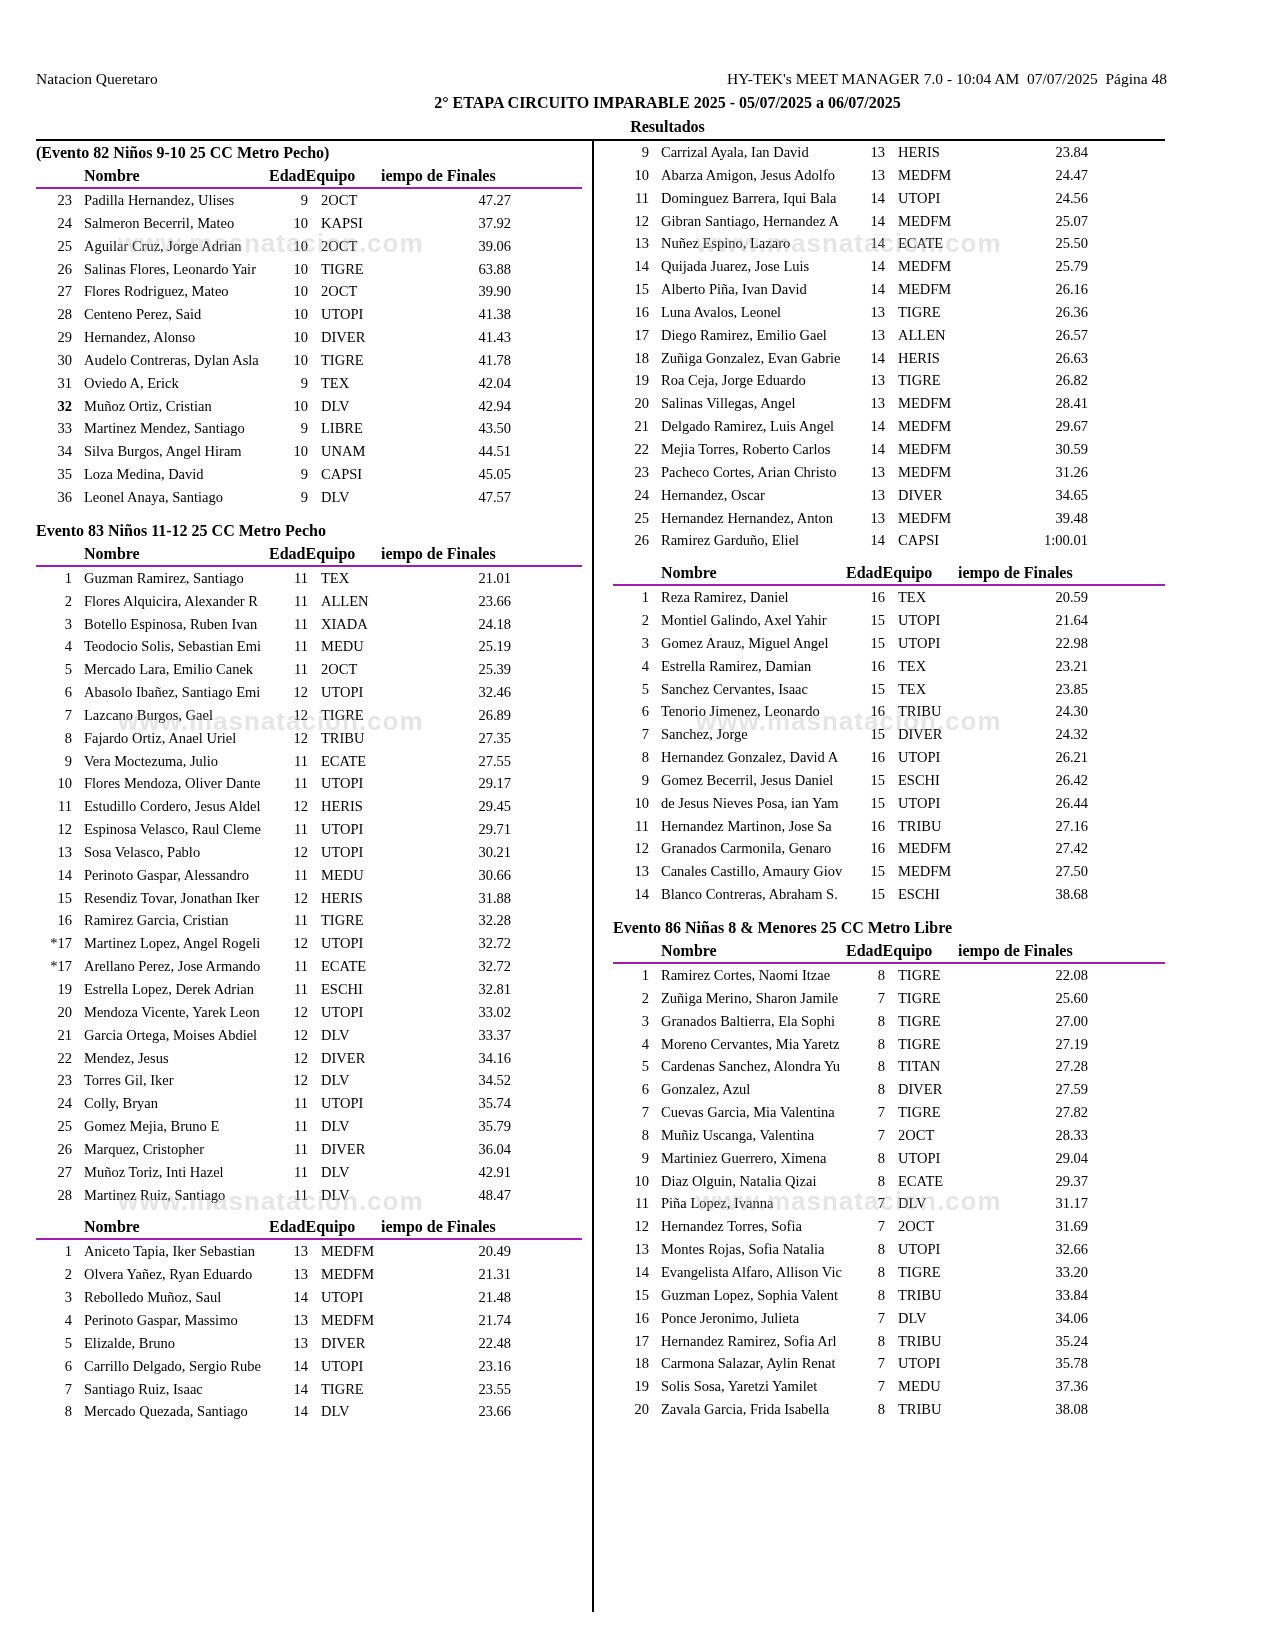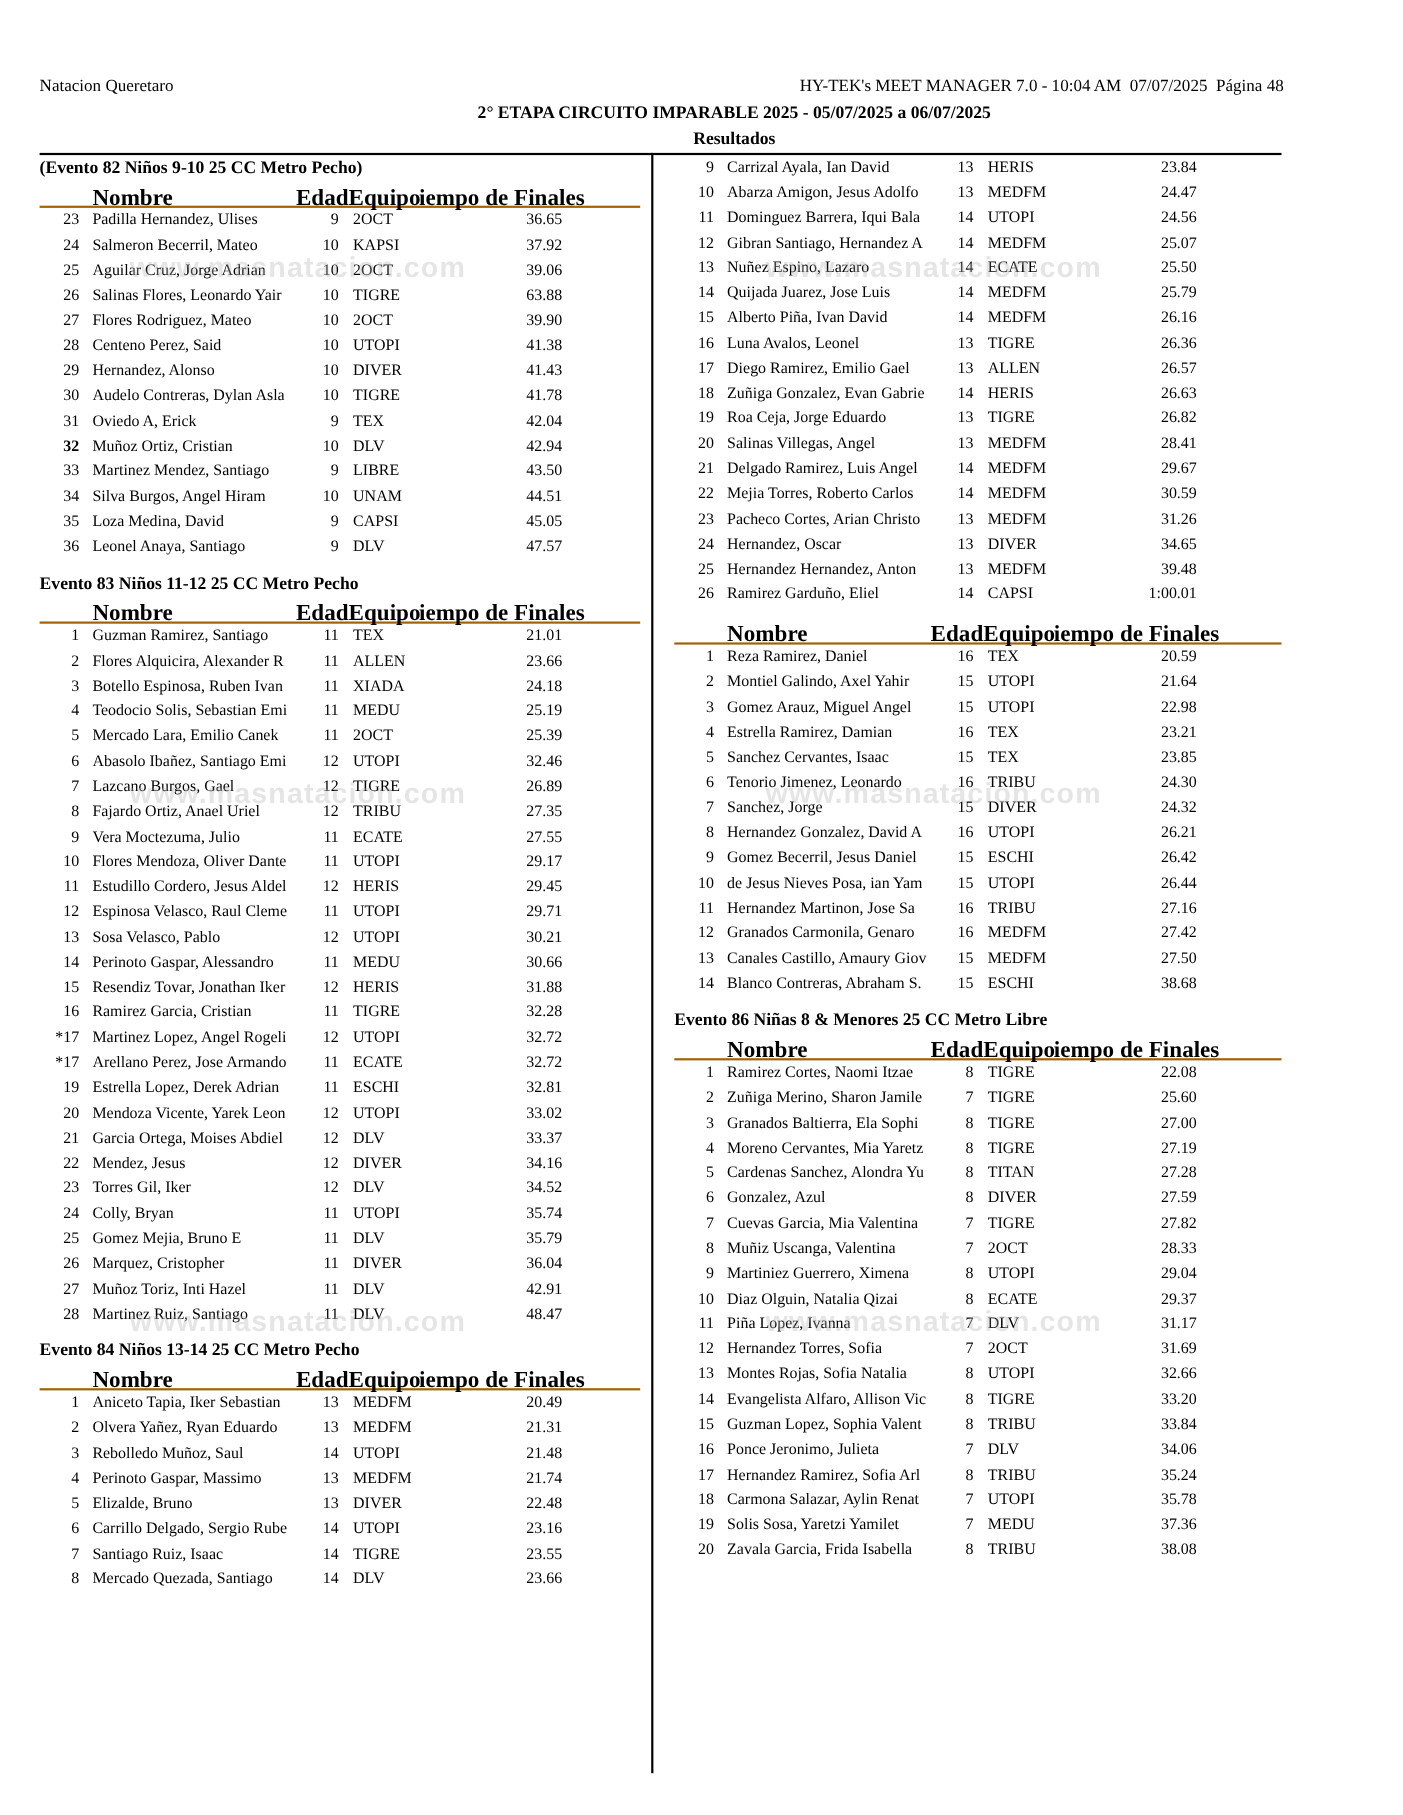--- a/index.html
+++ b/index.html
@@ -11,21 +11,21 @@
   .results-title { position: absolute; left: 0; width: 1275px; top: 118px; text-align: center; font-size: 16px; font-weight: bold; padding-left: 60px; box-sizing: border-box; }
   .top-rule { position: absolute; left: 36px; top: 139px; width: 1129px; height: 2px; background: #000; }
   .divider { position: absolute; left: 592px; top: 139px; width: 2px; height: 1473px; background: #000; }
   .col { position: absolute; top: 141px; }
   .col-left { left: 36px; width: 546px; }
   .col-right { left: 613px; width: 552px; }
   .event { }
   .event-title { font-weight: bold; font-size: 16px; height: 24px; line-height: 24px; white-space: nowrap; margin-top: 4px; }
   .event.first .event-title { margin-top: 0; }
   .event + .event { margin-top: 10px; }
-  .colhead { position: relative; height: 22px; font-weight: bold; font-size: 21px; border-bottom: 2px solid #a16207; }
+  .colhead { position: relative; height: 22px; font-weight: bold; font-size: 16px; border-bottom: 2px solid #a21caf; }
   .colhead span { position: absolute; top: 2px; white-space: nowrap; }
   .ch-name { left: 48px; }
   .ch-edad { left: 233px; }
   .ch-tiempo { left: 345px; }
   .row { position: relative; height: 22.85px; font-size: 14.5px; white-space: nowrap; }
   .row span { position: absolute; top: 3px; }
   .c-place { right: calc(100% - 36px); text-align: right; }
   .c-name { left: 48px; width: 190px; overflow: hidden; }
   .c-age { left: 240px; width: 32px; text-align: right; }
   .c-team { left: 285px; }
@@ -49,21 +49,21 @@
       <div class="colhead">
       <span class="ch-name">Nombre</span>
       <span class="ch-edad">EdadEquipo</span>
       <span class="ch-tiempo">iempo de Finales</span>
     </div>
       <div class="row">
       <span class="c-place" style="left:0;width:36px;right:auto;">23</span>
       <span class="c-name">Padilla Hernandez, Ulises</span>
       <span class="c-age">9</span>
       <span class="c-team">2OCT</span>
-      <span class="c-time">36.65</span>
+      <span class="c-time">47.27</span>
     </div>
       <div class="row">
       <span class="c-place" style="left:0;width:36px;right:auto;">24</span>
       <span class="c-name">Salmeron Becerril, Mateo</span>
       <span class="c-age">10</span>
       <span class="c-team">KAPSI</span>
       <span class="c-time">37.92</span>
     </div>
       <div class="row">
       <span class="c-place" style="left:0;width:36px;right:auto;">25</span>
@@ -348,21 +348,20 @@
     </div>
       <div class="row">
       <span class="c-place" style="left:0;width:36px;right:auto;">28</span>
       <span class="c-name">Martinez Ruiz, Santiago</span>
       <span class="c-age">11</span>
       <span class="c-team">DLV</span>
       <span class="c-time">48.47</span>
     </div>
     </div>
   <div class="event">
-      <div class="event-title">Evento 84  Niños 13-14 25 CC Metro Pecho</div>
       <div class="colhead">
       <span class="ch-name">Nombre</span>
       <span class="ch-edad">EdadEquipo</span>
       <span class="ch-tiempo">iempo de Finales</span>
     </div>
       <div class="row">
       <span class="c-place" style="left:0;width:36px;right:auto;">1</span>
       <span class="c-name">Aniceto Tapia, Iker Sebastian</span>
       <span class="c-age">13</span>
       <span class="c-team">MEDFM</span>

